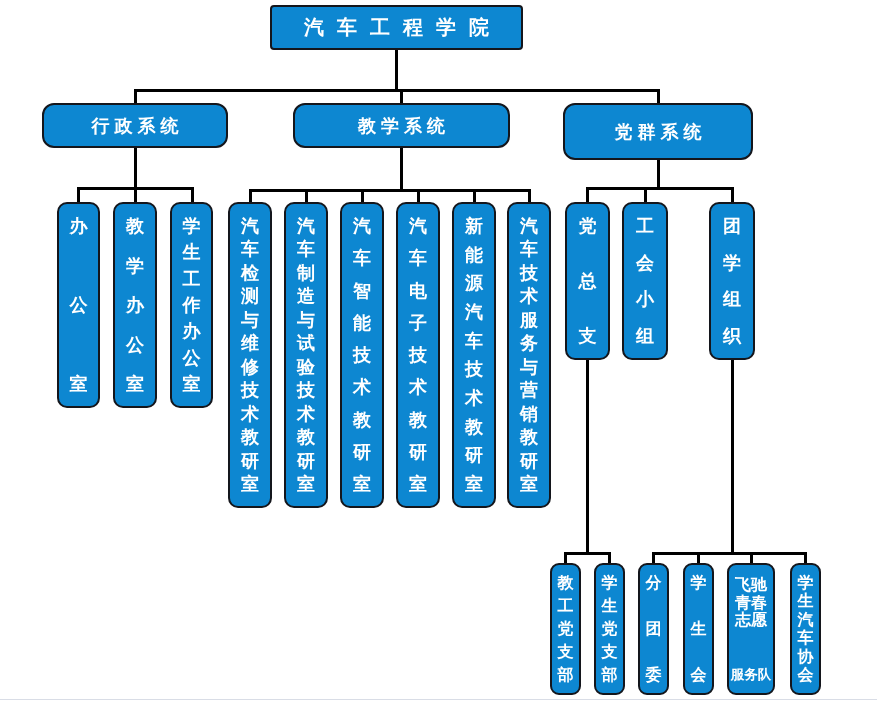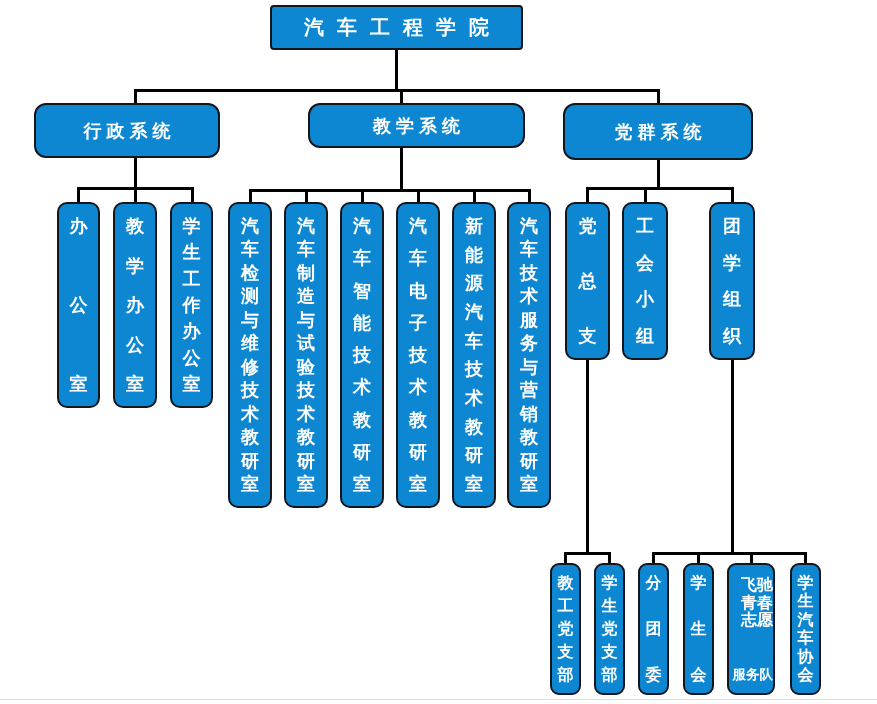--- a/index.html
+++ b/index.html
@@ -22,21 +22,21 @@
   }
   .hbox{display:flex;align-items:center;justify-content:center;border-radius:12px;font-size:18px;}
   .n-root{border-radius:4px;font-size:20px;letter-spacing:13px;padding-left:13px;}
   .lvl2{letter-spacing:5px;padding-left:5px;}
   .vbox{
     display:flex;flex-direction:column;align-items:center;justify-content:space-between;
     border-radius:10px;font-size:18px;padding:13px 0;
   }
   .vbox .vchar{line-height:1;display:block;}
   .sm{font-size:16px;border-radius:9px;padding:10px 0;}
-  .vlines{display:flex;flex-direction:column;align-items:flex-end;justify-content:space-between;
+  .vlines{display:flex;flex-direction:column;align-items:center;justify-content:space-between;
     border-radius:9px;font-size:16px;padding:12px 0;}
   .vlines .vline{line-height:1;white-space:nowrap;}
   .vlines .vline:last-child{font-size:13.5px;margin-top:38px;}
 </style>
 </head>
 <body>
 
 <div class="canvas">
 
   <div class="ln" style="left:395px;top:48px;width:3px;height:44px;"></div>
@@ -74,22 +74,22 @@
   <div class="ln" style="left:652px;top:552px;width:155px;height:3px;"></div>
   <div class="ln" style="left:652px;top:552px;width:3px;height:13px;"></div>
   <div class="ln" style="left:697px;top:552px;width:3px;height:13px;"></div>
   <div class="ln" style="left:750px;top:552px;width:3px;height:13px;"></div>
   <div class="ln" style="left:804px;top:552px;width:3px;height:13px;"></div>
 
   <div class="baseline" style="left:0;top:699px;width:877px;height:1px;"></div>
 
   <div class="node hbox n-root" style="left:270px;top:5px;width:253px;height:45px;">汽车工程学院</div>
 
-  <div class="node hbox lvl2" style="left:34px;top:103px;width:186px;height:55px;">行政系统</div>
-  <div class="node hbox lvl2" style="left:308px;top:103px;width:217px;height:45px;">教学系统</div>
+  <div class="node hbox lvl2" style="left:42px;top:103px;width:186px;height:45px;">行政系统</div>
+  <div class="node hbox lvl2" style="left:293px;top:103px;width:217px;height:45px;">教学系统</div>
   <div class="node hbox lvl2" style="left:563px;top:103px;width:190px;height:57px;">党群系统</div>
 
   <div class="node vbox" style="left:57px;top:202px;width:43px;height:206px;">
       <span class="vchar">办</span>
       <span class="vchar">公</span>
       <span class="vchar">室</span>
     </div>
   <div class="node vbox" style="left:113px;top:202px;width:44px;height:206px;">
       <span class="vchar">教</span>
       <span class="vchar">学</span>

